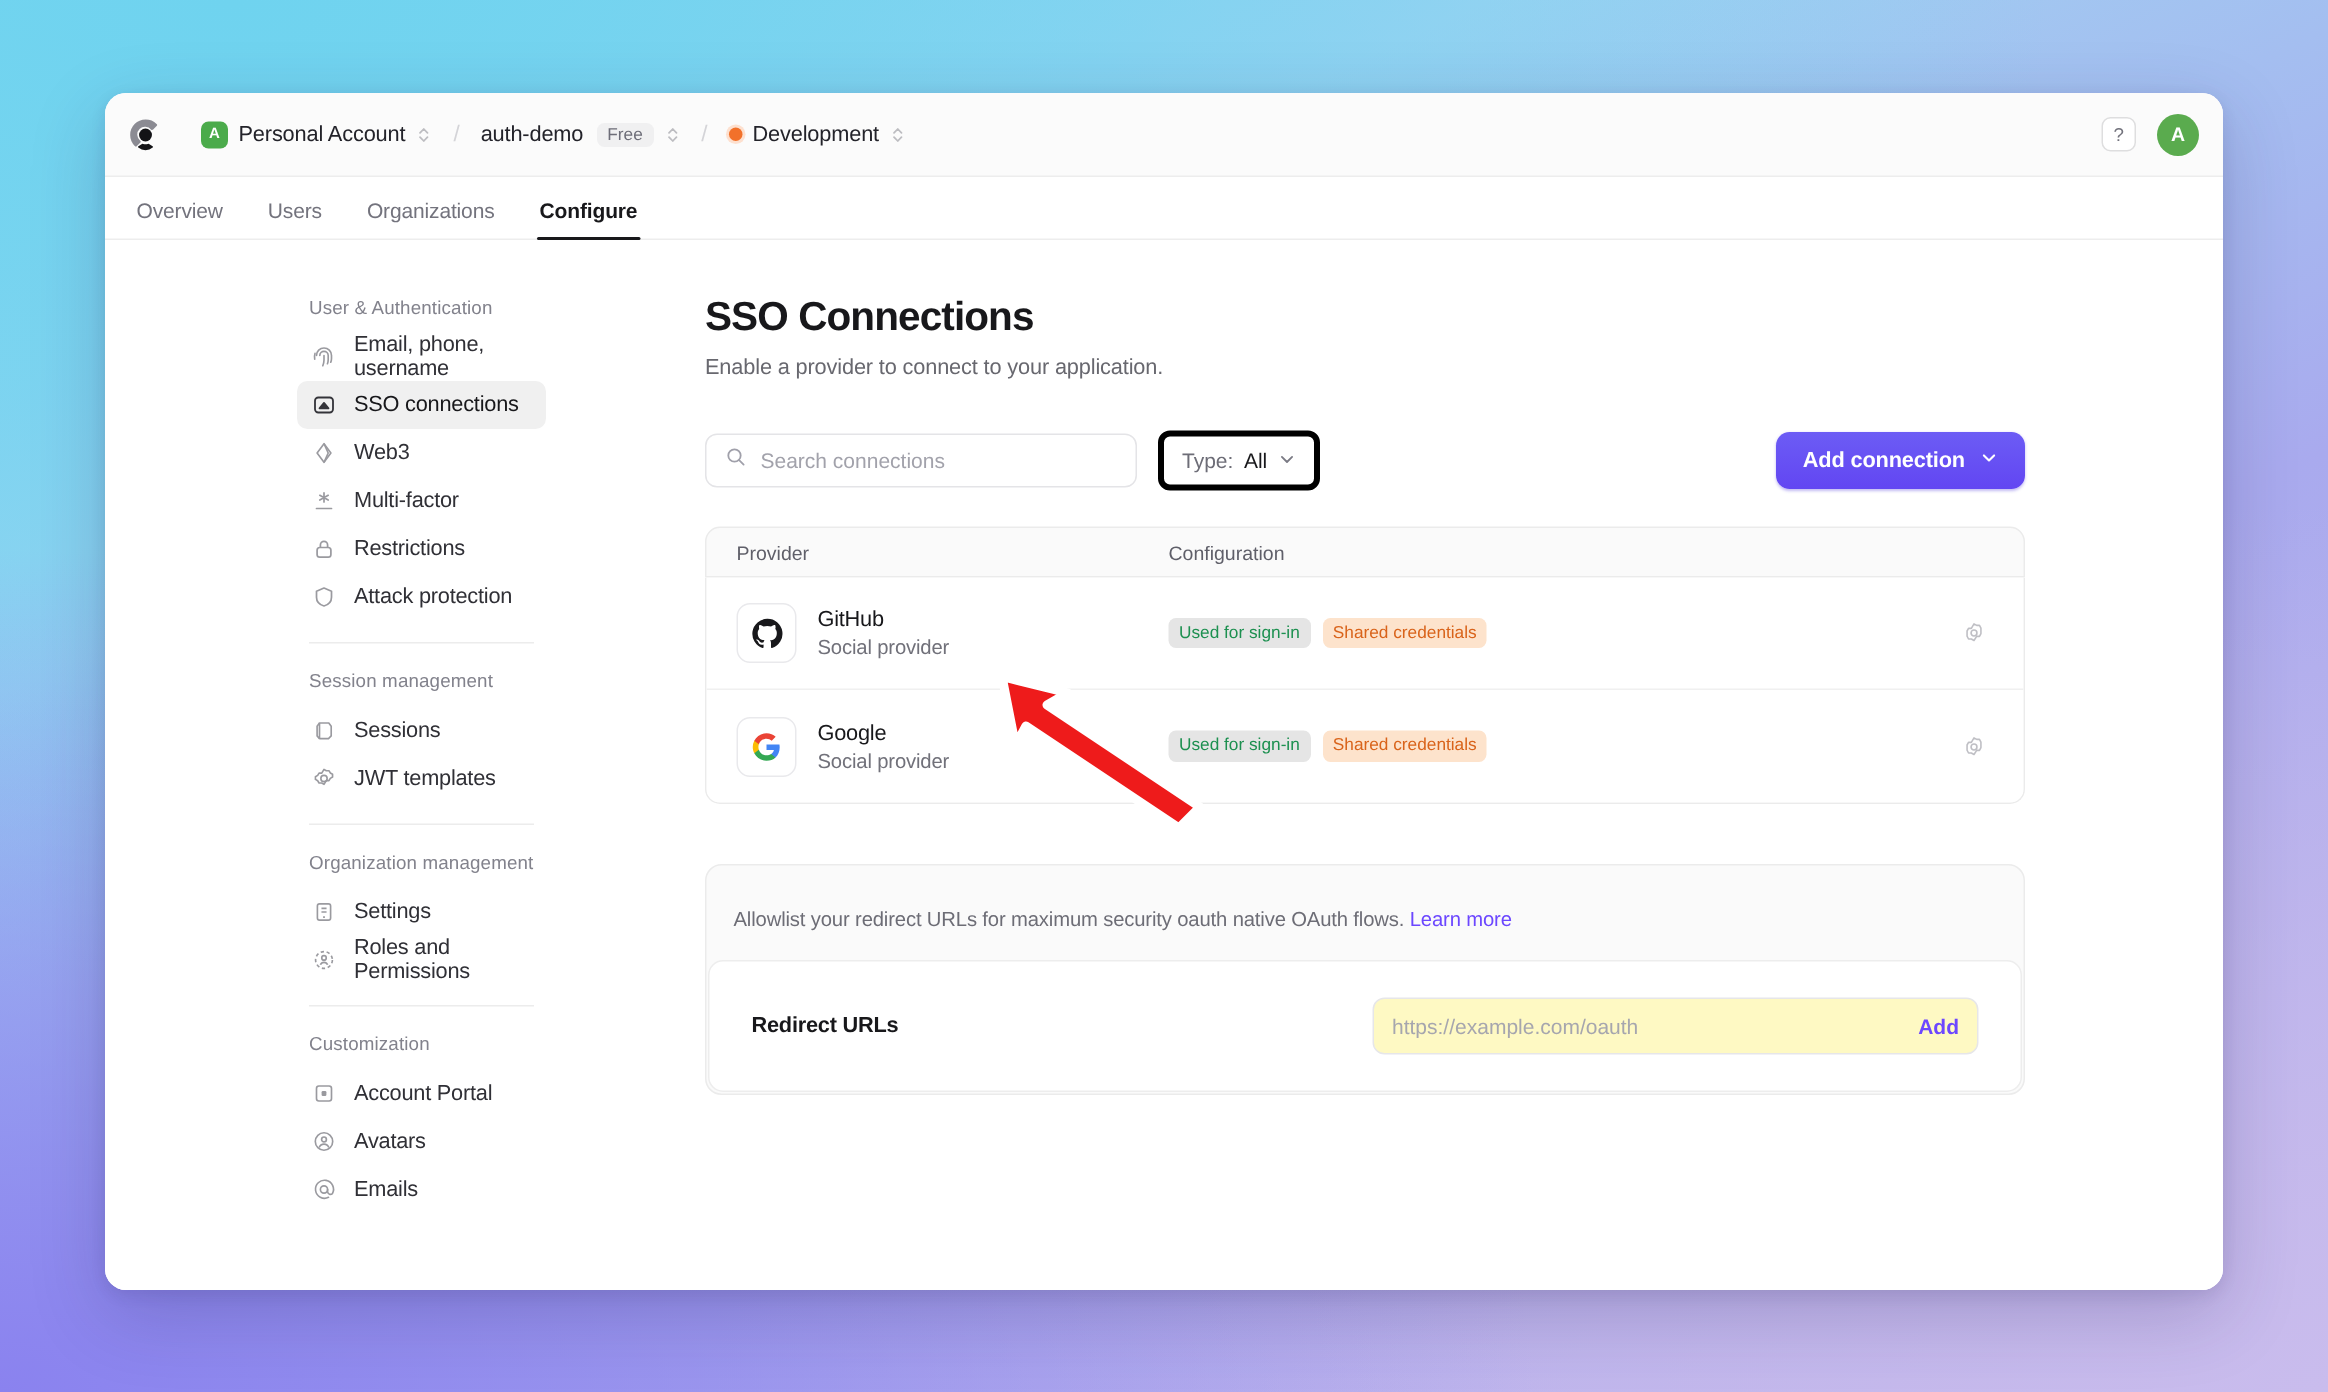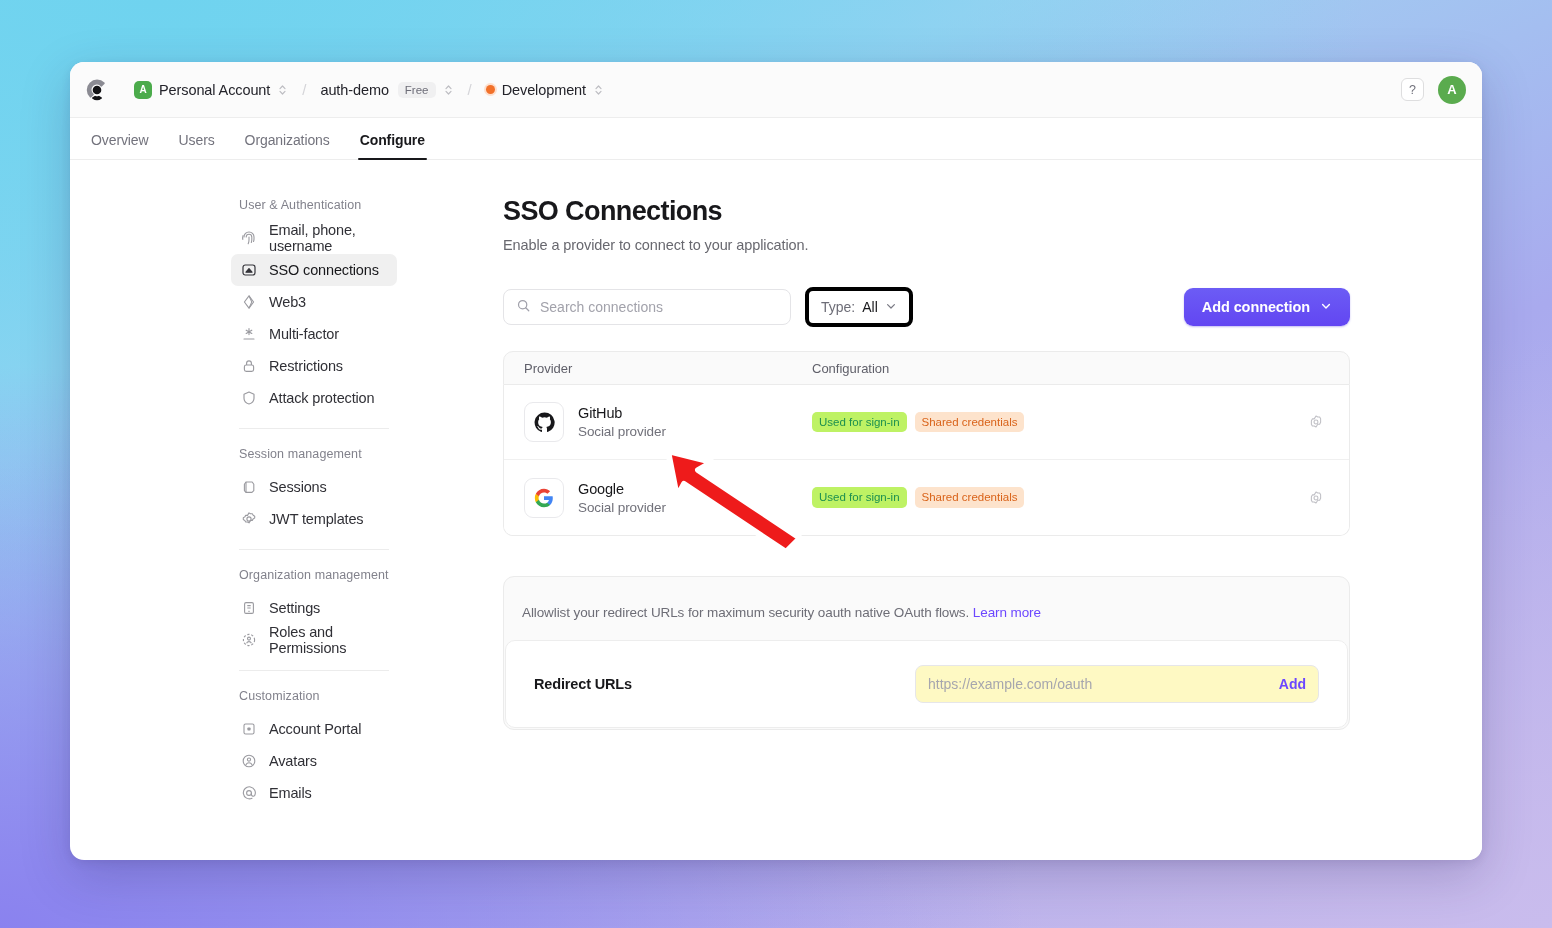--- a/index.html
+++ b/index.html
@@ -90,21 +90,21 @@
     letter-spacing: -0.1px;
   }
   .tab.active { color: #18181b; font-weight: 600; }
   .tab.active::after {
     content: ""; position: absolute;
     left: 13px; right: 13px; bottom: -1px; height: 2px;
     background: #18181b; border-radius: 2px;
   }
 
   
-  .body-wrap { flex: 1 1 auto; display: flex; overflow: hidden; background: #fff; margin-left: 33px; }
+  .body-wrap { flex: 1 1 auto; display: flex; overflow: hidden; background: #fff; }
 
   
   .sidebar {
     width: 362px; flex: 0 0 362px;
     padding: 38px 0 0 0;
     overflow: hidden;
   }
   .side-inner { padding-left: 128px; padding-right: 68px; }
   .side-group { margin-bottom: 6px; }
   .side-title {
@@ -187,21 +187,21 @@
     border: 1px solid #e9e9ec; border-radius: 9px;
     background: #fff; display: flex; align-items: center; justify-content: center;
   }
   .prov-name { font-size: 14.5px; color: #18181b; letter-spacing: -0.15px; }
   .prov-kind { font-size: 13.5px; color: #71717a; margin-top: 3px; letter-spacing: -0.1px; }
   .cfg-cell { flex: 1 1 auto; display: flex; align-items: center; gap: 8px; }
   .badge {
     font-size: 11.5px; border-radius: 5px;
     padding: 3px 7px; line-height: 1.25; white-space: nowrap;
   }
-  .badge.green { background: #bef264; color: #1d9050; }
+  .badge.green { background: #e5e5e5; color: #1d9050; }
   .badge.orange { background: #fde3cc; color: #d9631a; }
   .gear-btn {
     width: 26px; height: 26px; flex: 0 0 26px;
     display: flex; align-items: center; justify-content: center;
     border-radius: 6px; cursor: pointer; opacity: .55;
   }
 
   
   .panel {
     margin-top: 40px;

